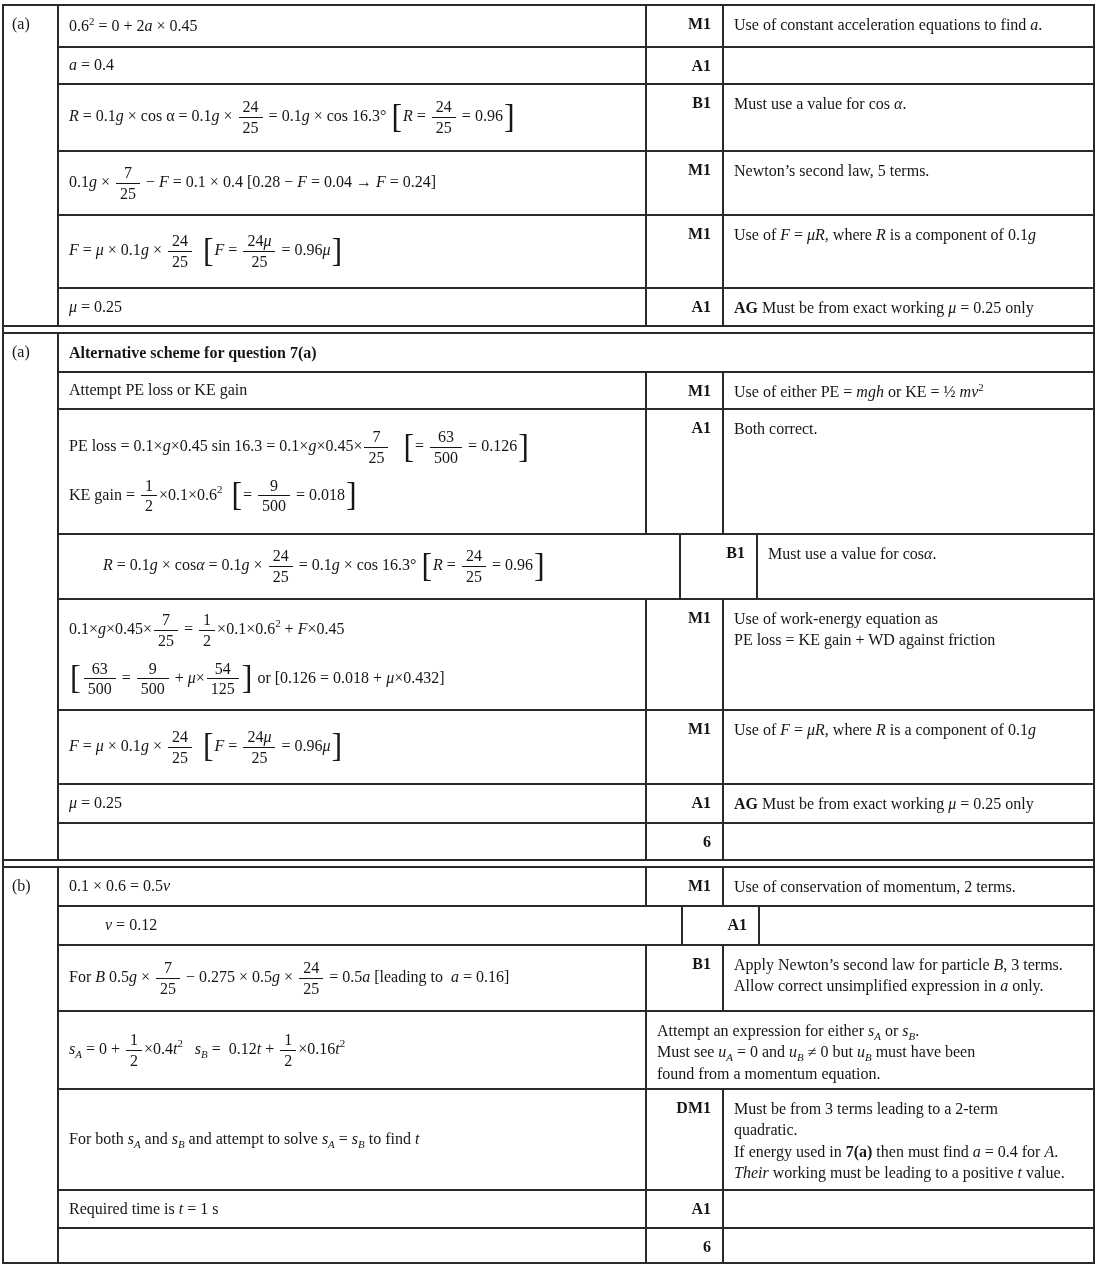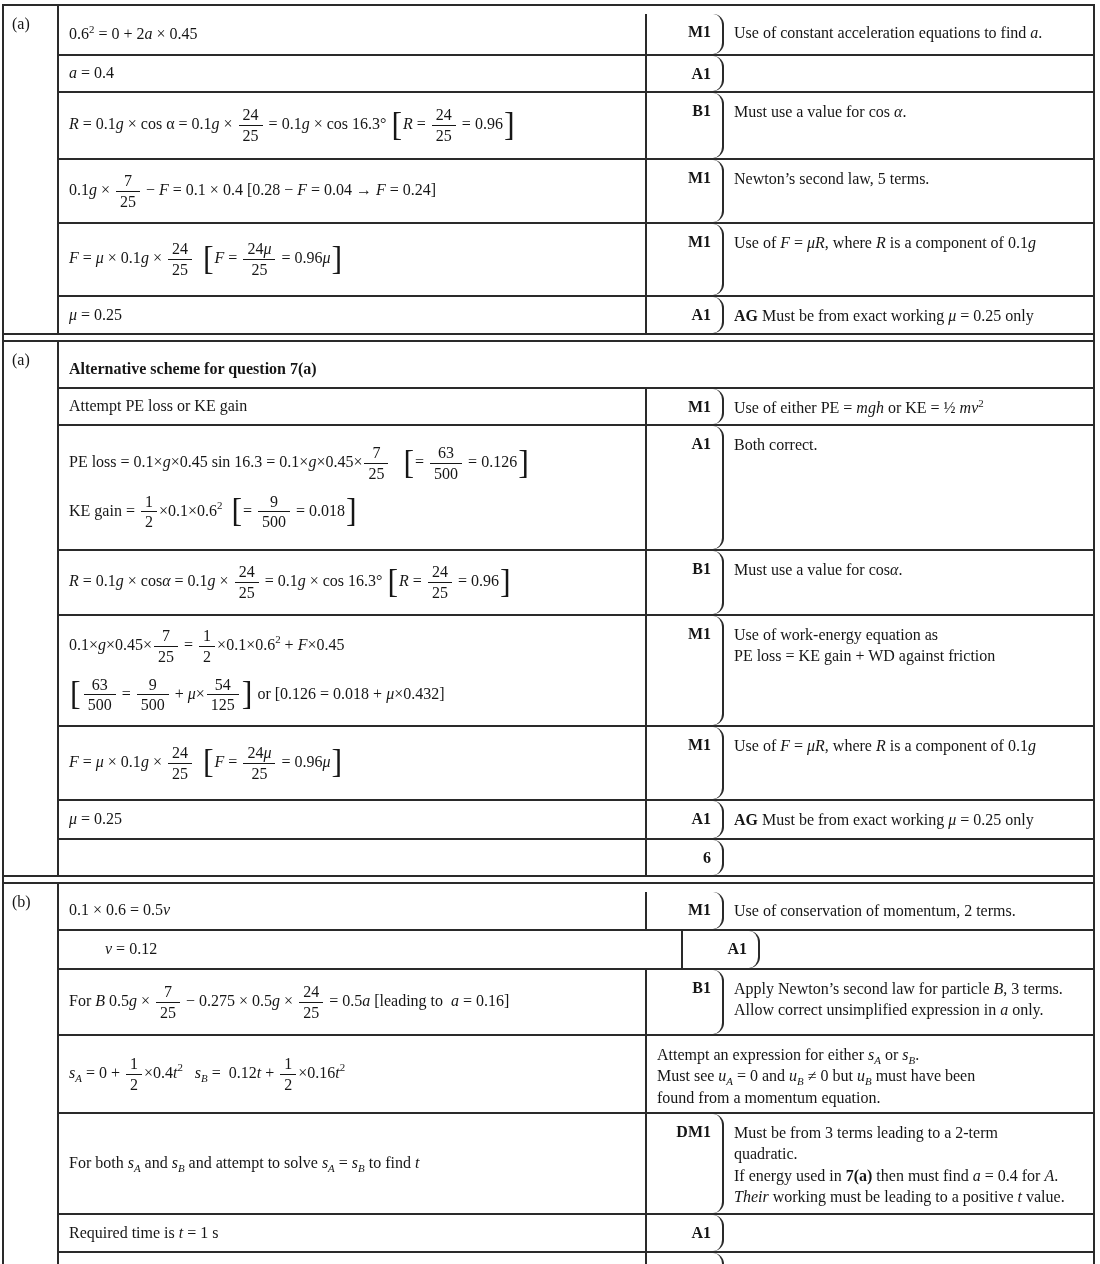--- a/index.html
+++ b/index.html
@@ -12,37 +12,37 @@
   .scheme-table {
     position:absolute; left:2px; top:4px; width:1093px;
     border:2px solid #2a2a2a;
     background:#fff;
   }
   .section { display:flex; }
   .label-col {
     flex:0 0 55px; border-right:2px solid #2a2a2a;
     padding:9px 3px 0 8px; font-size:16px;
   }
-  .main-col { flex:1; display:flex; flex-direction:column;margin-top:8px; }
+  .main-col { flex:1; display:flex; flex-direction:column; }
   .row { display:flex; align-items:stretch; }
   .row + .row { border-top:2px solid #2a2a2a; }
   .header-row {
     font-weight:bold; font-size:16px;
     padding:0 0 0 10px; display:flex; align-items:center;
   }
   .cell { min-width:0; }
   .working {
     flex:0 0 588px; border-right:2px solid #2a2a2a;
     display:flex; flex-direction:column; justify-content:center;
     padding:6px 8px 6px 10px; font-size:16px;
   }
   .mark {
     flex:0 0 77px; border-right:2px solid #2a2a2a;
     text-align:right; padding:8px 11px 0 2px;
-    font-weight:bold; font-size:16px; line-height:1.2;border-radius:11px;
+    font-weight:bold; font-size:16px; line-height:1.2;
   }
   .comment {
     flex:1; padding:8px 8px 4px 10px;
     font-size:16px; line-height:1.33; white-space:pre-wrap;
   }
   .sep { height:9px; border-top:2px solid #2a2a2a; border-bottom:2px solid #2a2a2a; }
   .fline { line-height:1.3; white-space:pre-wrap; }
   .fline + .fline { margin-top:10px; }
   .frac {
     display:inline-block; vertical-align:middle; text-align:center;
@@ -121,21 +121,21 @@
           <div class="cell comment">Use of either PE = <i>mgh</i> or KE = ½ <i>mv</i><sup>2</sup></div>
         </div>
         <div class="row" style="min-height: 125px;">
           <div class="cell working">
             <div class="fline">PE loss = 0.1×<i>g</i>×0.45 sin 16.3 = 0.1×<i>g</i>×0.45×<span class="frac"><span class="fn">7</span><span class="fd">25</span></span>   <span class="bigbr">[</span>= <span class="frac"><span class="fn">63</span><span class="fd">500</span></span> = 0.126<span class="bigbr">]</span></div>
             <div class="fline">KE gain = <span class="frac"><span class="fn">1</span><span class="fd">2</span></span>×0.1×0.6<sup>2</sup>  <span class="bigbr">[</span>= <span class="frac"><span class="fn">9</span><span class="fd">500</span></span> = 0.018<span class="bigbr">]</span></div>
           </div>
           <div class="cell mark">A1</div>
           <div class="cell comment">Both correct.</div>
         </div>
-        <div class="row" style="min-height: 65px;">
+        <div class="row" style="min-height: 65px; padding-left: 34px;">
           <div class="cell working">
             <div class="fline"><i>R</i> = 0.1<i>g</i> × cos<i>α</i> = 0.1<i>g</i> × <span class="frac"><span class="fn">24</span><span class="fd">25</span></span> = 0.1<i>g</i> × cos 16.3° <span class="bigbr">[</span><i>R</i> = <span class="frac"><span class="fn">24</span><span class="fd">25</span></span> = 0.96<span class="bigbr">]</span></div>
           </div>
           <div class="cell mark">B1</div>
           <div class="cell comment">Must use a value for cos<i>α</i>.</div>
         </div>
         <div class="row" style="min-height: 111px;">
           <div class="cell working">
             <div class="fline">0.1×<i>g</i>×0.45×<span class="frac"><span class="fn">7</span><span class="fd">25</span></span> = <span class="frac"><span class="fn">1</span><span class="fd">2</span></span>×0.1×0.6<sup>2</sup> + <i>F</i>×0.45</div>
             <div class="fline"><span class="bigbr">[</span><span class="frac"><span class="fn">63</span><span class="fd">500</span></span> = <span class="frac"><span class="fn">9</span><span class="fd">500</span></span> + <i>μ</i>×<span class="frac"><span class="fn">54</span><span class="fd">125</span></span><span class="bigbr">]</span> or [0.126 = 0.018 + <i>μ</i>×0.432]</div>

